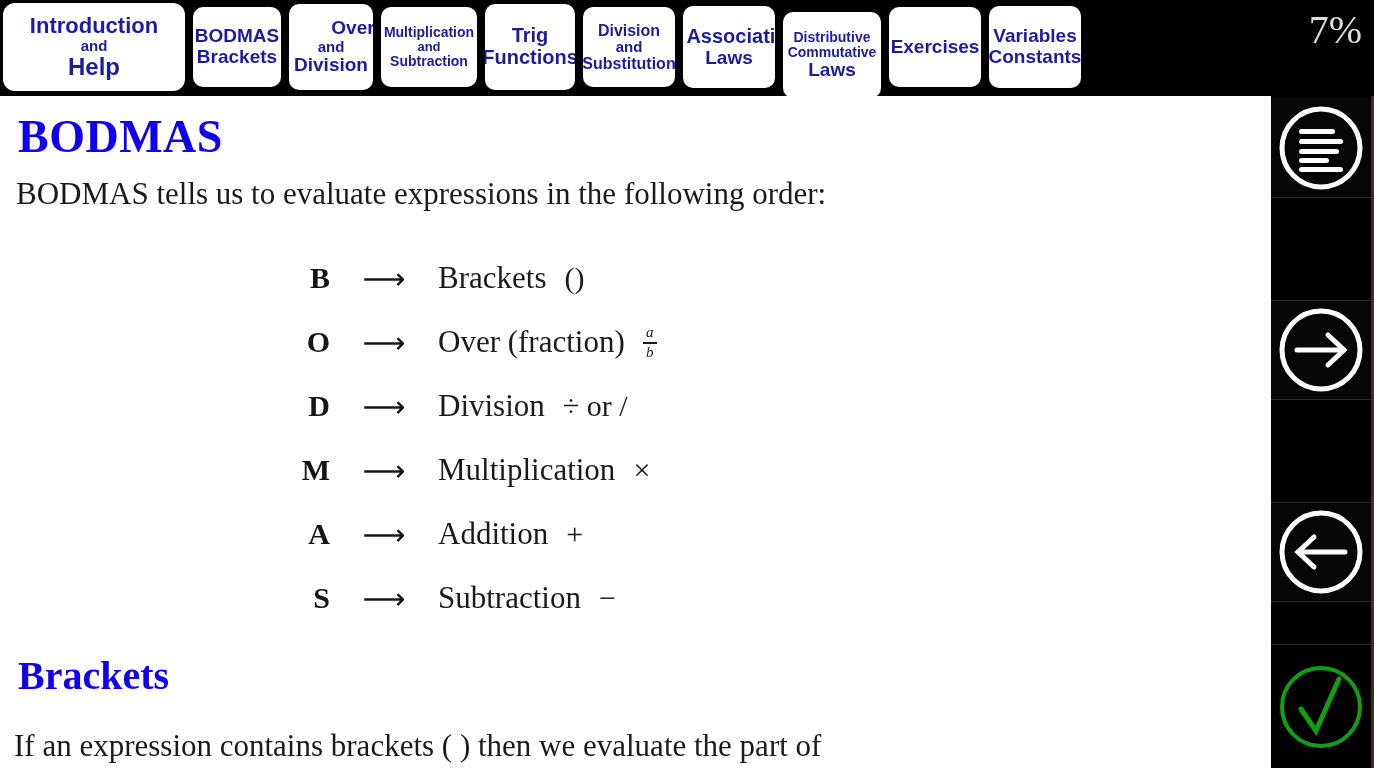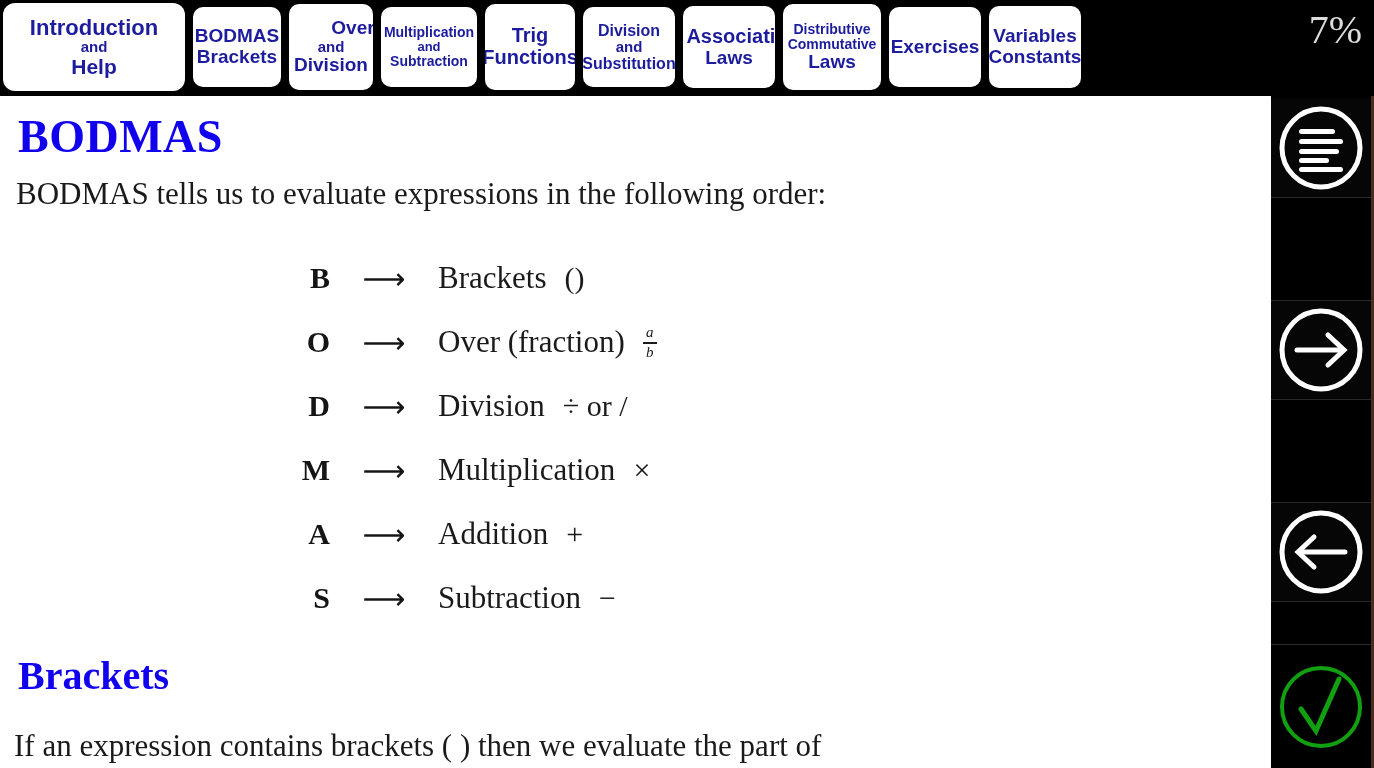--- a/index.html
+++ b/index.html
@@ -40,21 +40,21 @@
   }
   .tab .l{ display:block; white-space:nowrap; }
 
   
   .tab.active{
     width:182px; height:88px; margin-left:3px; margin-top:3px;
     border-radius:12px;
   }
   .tab.active .l1{ font-size:22px; }
   .tab.active .l2{ font-size:15px; }
-  .tab.active .l3{ font-size:21px; }
+  .tab.active .l3{ font-size:24px; }
 
   .tab.t2{ width:88px; height:80px; margin-top:7px; }
   .tab.t2 .l1{ font-size:19px; }
   .tab.t2 .l2{ font-size:19px; }
 
   .tab.t3{ width:84px; height:86px; margin-top:4px;}
   .tab.t3 .l1{ font-size:19px;margin-left:44px; }
   .tab.t3 .l2{ font-size:15px; }
   .tab.t3 .l3{ font-size:19px; }
 
@@ -69,21 +69,21 @@
 
   .tab.t6{ width:92px; height:80px; margin-top:7px;}
   .tab.t6 .l1{ font-size:16px; }
   .tab.t6 .l2{ font-size:15px; }
   .tab.t6 .l3{ font-size:16px; }
 
   .tab.t7{ width:92px; height:82px; margin-top:6px;}
   .tab.t7 .l1{ font-size:20px;padding-left:26px; }
   .tab.t7 .l2{ font-size:19px; }
 
-  .tab.t8{ width:98px; height:86px; margin-top:4px;}
+  .tab.t8{ width:98px; height:86px; margin-top:12px;}
   .tab.t8 .l1{ font-size:14px; }
   .tab.t8 .l2{ font-size:14px; }
   .tab.t8 .l3{ font-size:19px; }
 
   .tab.t9{ width:92px; height:82px; margin-top:6px;}
   .tab.t9 .l1{ font-size:19px; }
   .tab.t9 .l2{ font-size:19px; }
 
   .tab.t10{ width:92px; height:80px; margin-top:7px;}
   .tab.t10 .l1{ font-size:19px; }

